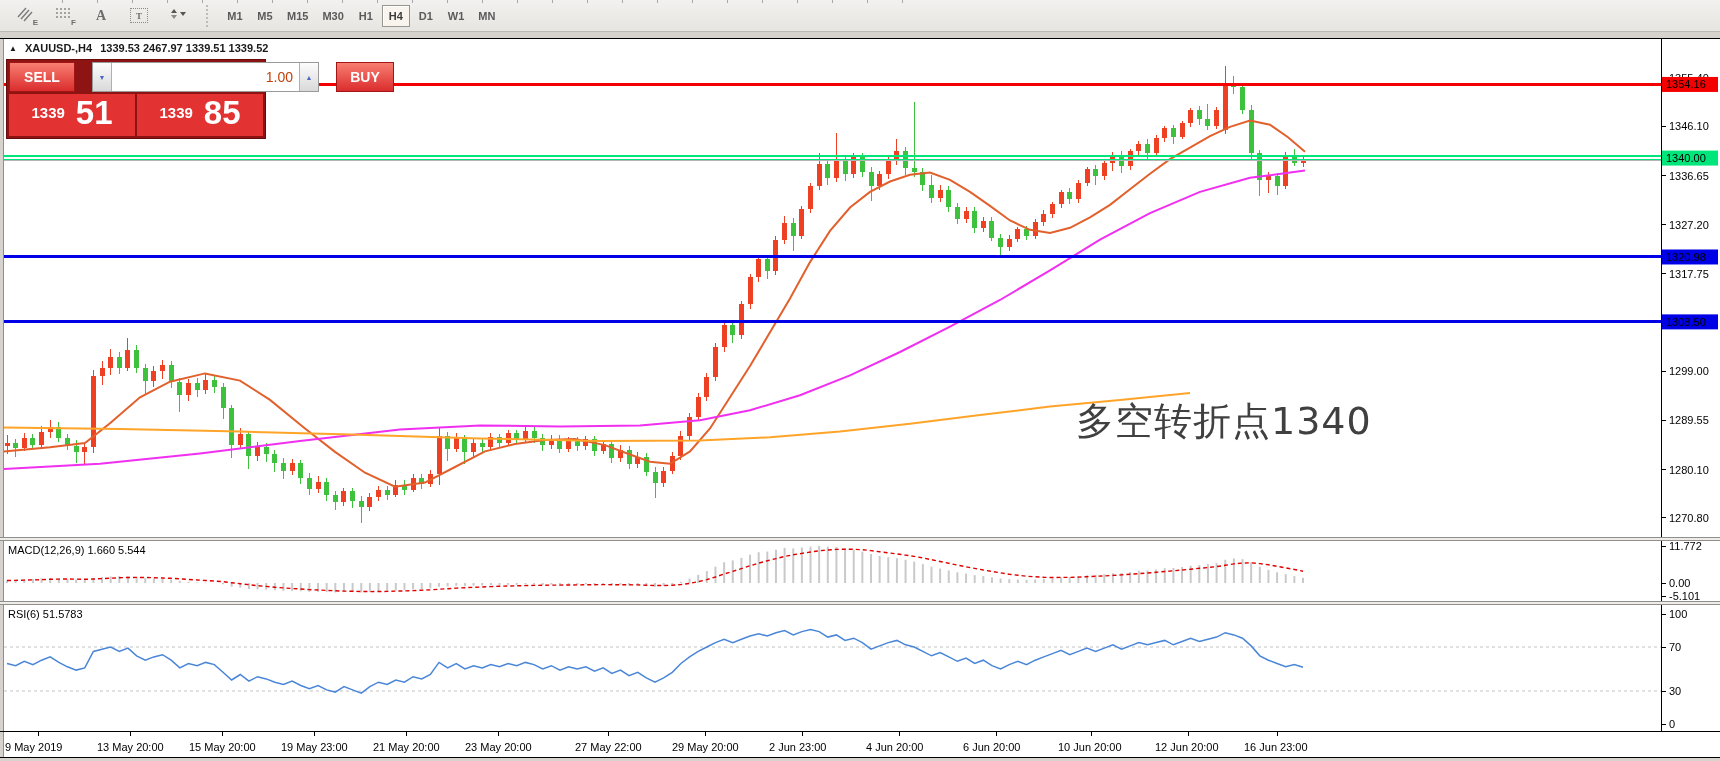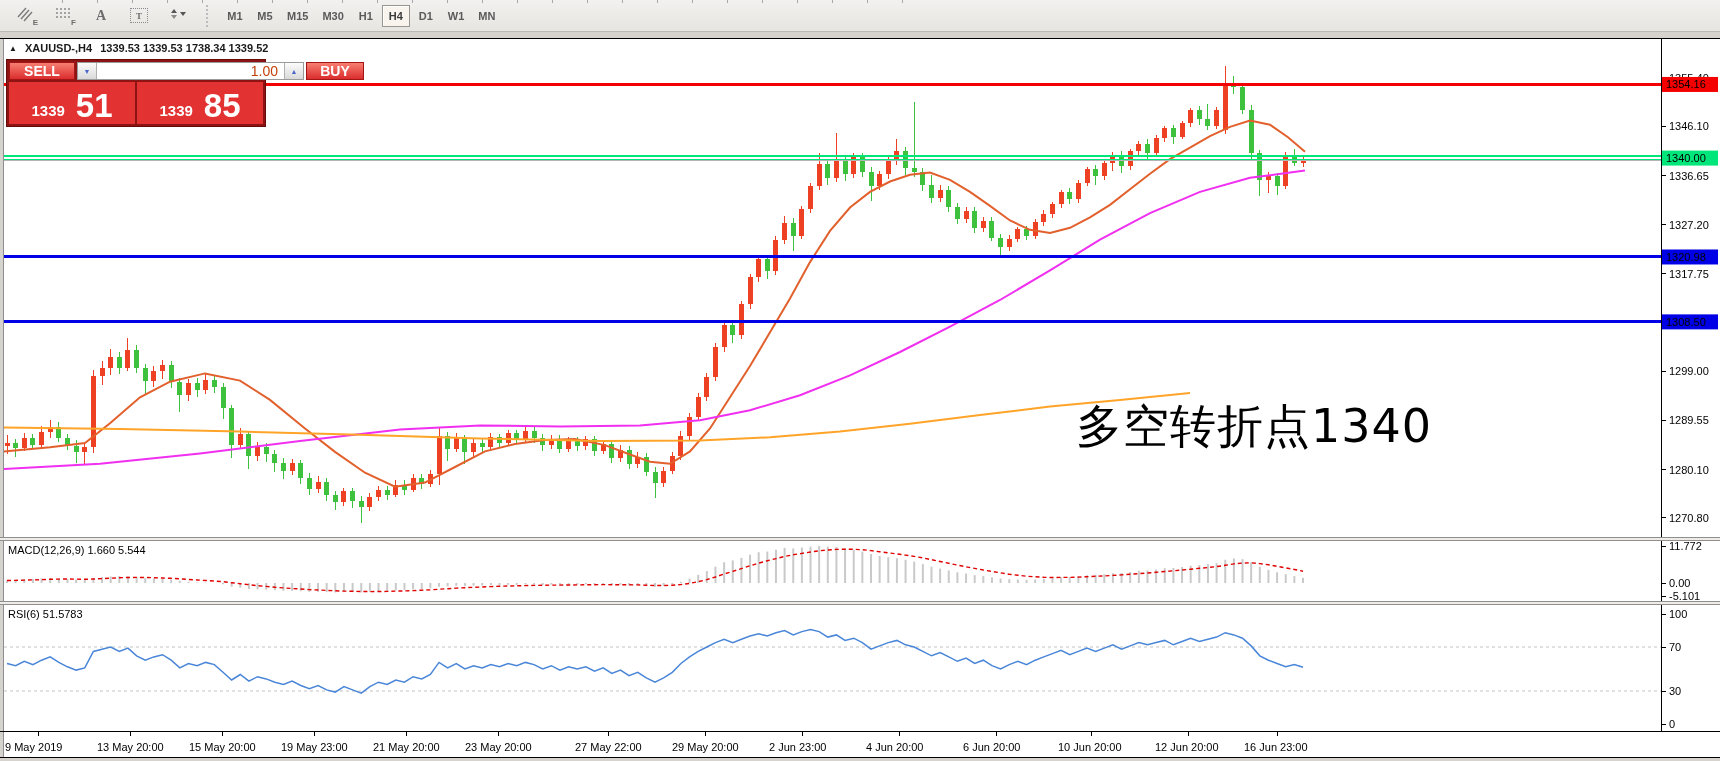--- a/index.html
+++ b/index.html
@@ -41,40 +41,40 @@
   #chart-svg{position:absolute;left:0;top:0;width:1720px;height:761px;z-index:3}
   #chart-svg text{font:11px "Liberation Sans",sans-serif;fill:#000}
 
   
   #chart-title{position:absolute;left:9px;top:42px;z-index:5;
     font:bold 11px "Liberation Sans",sans-serif;color:#1a1a1a;display:flex;gap:8px;align-items:center}
   #chart-title .tri{font-size:8px}
   #macd-label{position:absolute;left:8px;top:544px;z-index:5;font:11px "Liberation Sans",sans-serif;color:#000}
   #rsi-label{position:absolute;left:8px;top:608px;z-index:5;font:11px "Liberation Sans",sans-serif;color:#000}
   #annotation{position:absolute;left:1076px;top:396px;z-index:5;
-    font-family:"DejaVu Sans",sans-serif;font-size:46px;color:#000000;letter-spacing:1px;white-space:nowrap}
+    font-family:"DejaVu Sans",sans-serif;font-size:38px;color:#404040;letter-spacing:1px;white-space:nowrap}
 
   
   #trade-panel{position:absolute;left:6px;top:59px;width:260px;z-index:6;
     background:#8e1414;border:1px solid #650b0b;padding:2px;box-sizing:border-box}
-  .tp-row1{display:flex;height:18px;gap:2px}
+  .tp-row1{display:flex;height:30px;gap:17px}
   .sell-btn{flex:0 0 64px}
   .buy-btn{flex:0 0 56px}
   .sell-btn,.buy-btn{background:linear-gradient(#f87e72,#da2d2d);color:#fff;
     font:bold 14px "Liberation Sans",sans-serif;border:1px solid #a31414;
     display:flex;align-items:center;justify-content:center;cursor:pointer}
   .vol-group{flex:1;display:flex;background:#fff;border:1px solid #9a9a9a}
   .vol-btn{width:18px;background:linear-gradient(#fcfcfc,#d9d9d9);
     border-right:1px solid #b0b0b0;color:#4a66c8;font-size:7px;
     display:flex;align-items:center;justify-content:center;cursor:pointer}
   .vol-btn.up{border-right:0;border-left:1px solid #b0b0b0}
   .vol-input{flex:1;border:0;outline:0;text-align:right;padding:0 6px 0 0;
     font:14px "Liberation Sans",sans-serif;color:#c2410c;min-width:0}
   .tp-row2{display:flex;margin-top:2px;gap:2px;height:42px}
-  .tp-price{flex:1;background:#e23232;color:#fff;display:flex;align-items:flex-end;
+  .tp-price{flex:1;background:#e23232;color:#fff;display:flex;align-items:center;
     justify-content:center;padding-bottom:3px;cursor:pointer}
   .tp-small{font:bold 15px "Liberation Sans",sans-serif;margin-bottom:2px}
   .tp-big{font:bold 33px "Liberation Sans",sans-serif;line-height:.92;margin-left:11px}
 </style>
 </head>
 <body>
 
 <div id="toolbar">
   <div class="top-ruler"></div>
 
@@ -694,21 +694,21 @@
   </svg>
 
 <div id="sep-macd" class="panel-sep"></div>
 <div id="sep-rsi" class="panel-sep"></div>
 <div id="rsi-bottom-line"></div>
 <div id="bottom-edge"></div>
 
 <div id="chart-title">
   <span class="tri">▲</span>
   <span>XAUUSD-,H4</span>
-  <span>1339.53 1339.53 1738.34 1339.52</span>
+  <span>1339.53 2467.97 1339.51 1339.52</span>
 </div>
 
 <div id="macd-label">MACD(12,26,9) 1.660 5.544</div>
 <div id="rsi-label">RSI(6) 51.5783</div>
 <div id="annotation">多空转折点1340</div>
 
 <div id="trade-panel">
   <div class="tp-row1">
     <div class="sell-btn">SELL</div>
     <div class="vol-group">

